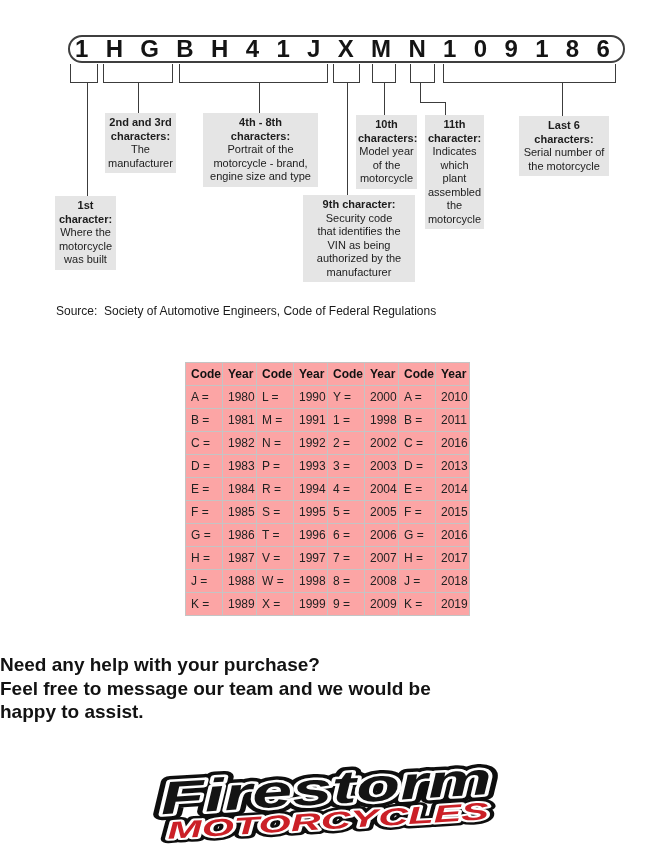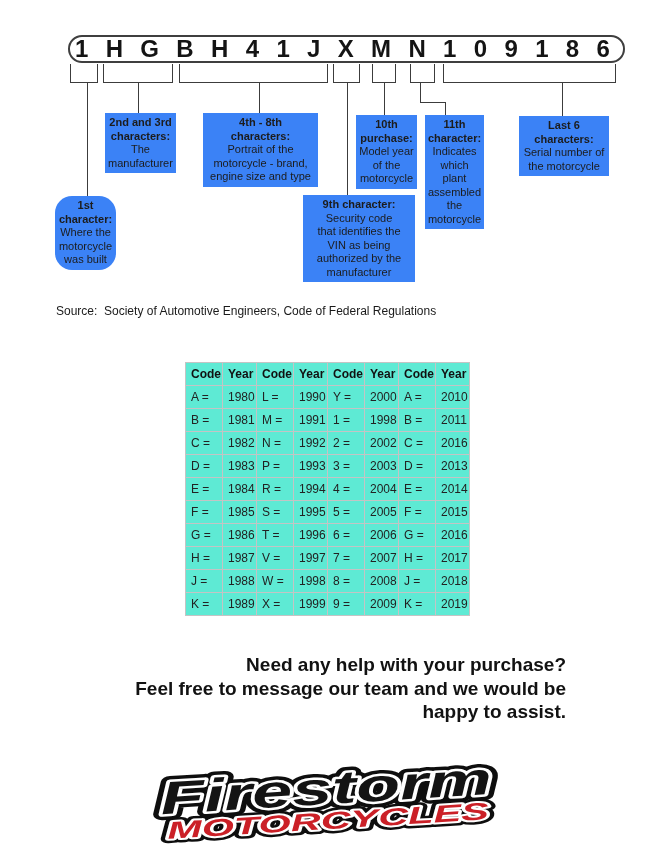--- a/index.html
+++ b/index.html
@@ -34,52 +34,52 @@
   .d2{left:138px;top:82px;height:32px;}
   .d3{left:259px;top:82px;height:32px;}
   .d4{left:347px;top:82px;height:114px;}
   .d5{left:384px;top:82px;height:33px;}
   .d6a{left:420px;top:82px;height:21px;}
   .d6b{left:420px;top:102px;width:26px;}
   .d6c{left:445px;top:102px;height:14px;}
   .d7{left:562px;top:82px;height:34px;}
   
   .label-box{
-    position:absolute;background:#3b82f6;color:#1c1c1c;
+    position:absolute;background:#e5e5e5;color:#1c1c1c;
     font-size:11px;line-height:13.5px;text-align:center;
     padding:3px 2px;box-sizing:border-box;
   }
   .label-box .lb-title{display:block;font-weight:bold;white-space:pre-line;}
   .label-box .lb-body{display:block;white-space:pre-line;}
-  .lbA{left:55px;top:196px;width:61px;border-radius:17px;}
+  .lbA{left:55px;top:196px;width:61px;}
   .lbB{left:105px;top:113px;width:71px;}
   .lbC{left:203px;top:113px;width:115px;}
   .lbD{left:303px;top:195px;width:112px;}
   .lbE{left:356px;top:115px;width:61px;}
   .lbF{left:425px;top:115px;width:59px;}
   .lbG{left:519px;top:116px;width:90px;}
   
   .source-note{
     position:absolute;left:56px;top:304px;font-size:12px;color:#1a1a1a;white-space:pre;
   }
   
   .year-table{
     position:absolute;left:185px;top:362px;border-collapse:collapse;
-    font-size:12px;color:#222;background:#5eead4;
+    font-size:12px;color:#222;background:#fca5a5;
   }
   .year-table th,.year-table td{
     border:1px solid #c4c4c4;height:23px;padding:0 1px 0 5px;
     text-align:left;vertical-align:middle;white-space:nowrap;box-sizing:border-box;
   }
   .year-table th{font-weight:bold;color:#111;}
   .year-table th:nth-child(odd),.year-table td:nth-child(odd){width:37px;}
   .year-table th:nth-child(even),.year-table td:nth-child(even){width:34px;}
   
   .help-block{
-    position:absolute;left:0;top:653px;width:566px;text-align:right;
+    position:absolute;left:0;top:653px;width:566px;text-align:left;
     font-weight:bold;font-size:19px;line-height:23.5px;color:#121212;
   }
   
   .logo-wrap{position:absolute;left:152px;top:760px;width:350px;height:90px;}
   .logo-wrap svg{display:block;}
 </style>
 </head>
 <body>
 
 <div class="page">
@@ -145,21 +145,21 @@
   <div class="label-box lbD">
     <span class="lb-title">9th character:</span>
     <span class="lb-body">Security code
 that identifies the
 VIN as being
 authorized by the
 manufacturer</span>
   </div>
   <div class="label-box lbE">
     <span class="lb-title">10th
-purchase:</span>
+characters:</span>
     <span class="lb-body">Model year
 of the
 motorcycle</span>
   </div>
   <div class="label-box lbF">
     <span class="lb-title">11th
 character:</span>
     <span class="lb-body">Indicates
 which plant
 assembled

